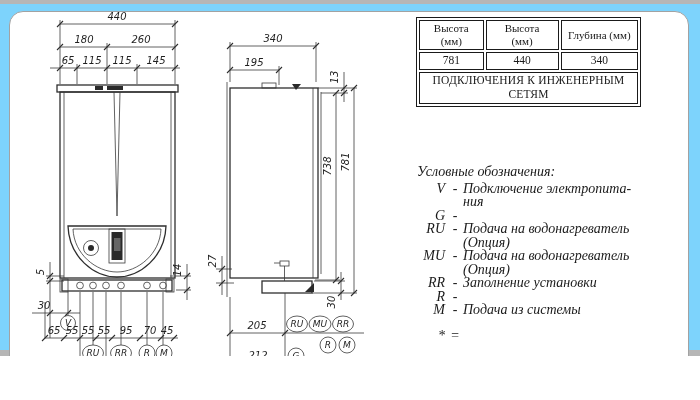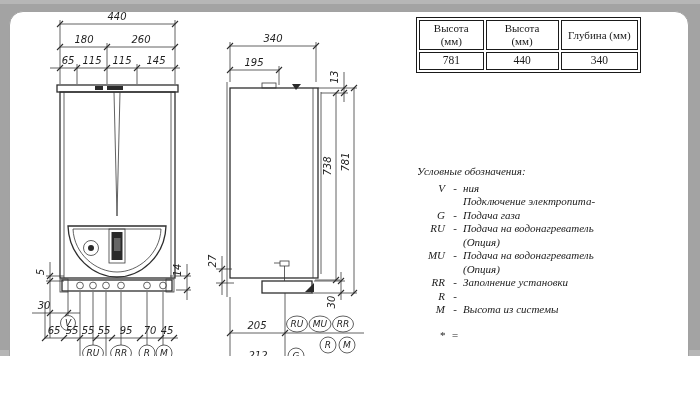--- a/index.html
+++ b/index.html
@@ -1,16 +1,16 @@
 <!DOCTYPE html>
 <html><head>
 <meta charset="utf-8">
 <style>
   html,body { margin:0; padding:0; background:#fff; }
-  .page { position:relative; width:700px; height:356px; background:#a3a3a3; overflow:hidden;
+  .page { position:relative; width:700px; height:356px; background:#7dd3fc; overflow:hidden;
           font-family:"Liberation Sans", sans-serif; }
   .band { position:absolute; left:0; width:700px; background:#b6b6b6; }
   .band.top { top:0; height:4px; }
   .band.bottom { bottom:0; height:6px; }
   .sheet { position:absolute; left:9px; top:11px; width:680px; height:379px;
            border:1.6px solid #a2a2a2; border-radius:14px; box-sizing:border-box; background:#fff; }
   svg.drawing { position:absolute; left:0; top:0; }
 
   
   .ol { fill:none; stroke:#2e2e2e; stroke-width:1.3; }
@@ -25,21 +25,21 @@
   .spec { position:absolute; left:416px; top:17px; width:225px; border-collapse:separate;
           border-spacing:2px; border:1.6px solid #1a1a1a; background:#fff;
           font-family:"Liberation Serif", serif; color:#1a1a1a; table-layout:fixed; }
   .spec td { border:1.1px solid #1a1a1a; text-align:center; vertical-align:middle;
              padding:1px 3px; font-size:11px; line-height:1.2; }
   .spec td.val { height:14px; font-size:11.5px; }
   .spec td.foot { font-size:11.5px; height:26px; letter-spacing:.2px; }
 
   
   .legend { position:absolute; left:417px; top:165px; width:268px;
-            font-family:"Liberation Serif", serif; font-style:italic; font-size:11px;
+            font-family:"Liberation Serif", serif; font-style:italic; font-size:14px;
             line-height:13.5px; color:#1a1a1a; }
   .lg-title { margin-bottom:3px; }
   .lg-item, .lg-note { display:grid; grid-template-columns:30px 16px 1fr; }
   .code { text-align:right; padding-right:2px; }
   .sep  { text-align:center; }
   .lg-note { margin-top:12px; }
 </style>
 </head>
 <body>
 
@@ -310,41 +310,40 @@
       <td>
         <div>Глубина (мм)</div>
         <div></div>
       </td>
     </tr>
     <tr>
       <td class="val">781</td>
       <td class="val">440</td>
       <td class="val">340</td>
     </tr>
+    <tr>
+      <td class="foot" colspan="3">ПОДКЛЮЧЕНИЯ К ИНЖЕНЕРНЫМ СЕТЯМ</td>
+    </tr>
     </tbody>
   </table>
 
   <div class="legend">
     <div class="lg-title">Условные обозначения:</div>
 
     <div class="lg-item">
       <div class="code">V</div>
       <div class="sep">-</div>
       <div class="txt">
+        <div>Подключение электропита-</div>
         <div>ния</div>
-        <div>Подключение электропита-</div>
       </div>
     </div>
     <div class="lg-item">
       <div class="code">G</div>
       <div class="sep">-</div>
-      <div class="txt">
-        <div>Подача газа</div>
-        <div></div>
-      </div>
     </div>
     <div class="lg-item">
       <div class="code">RU</div>
       <div class="sep">-</div>
       <div class="txt">
         <div>Подача на водонагреватель</div>
         <div>(Опция)</div>
       </div>
     </div>
     <div class="lg-item">
@@ -364,21 +363,21 @@
       </div>
     </div>
     <div class="lg-item">
       <div class="code">R</div>
       <div class="sep">-</div>
     </div>
     <div class="lg-item">
       <div class="code">M</div>
       <div class="sep">-</div>
       <div class="txt">
-        <div>Высота из системы</div>
+        <div>Подача из системы</div>
         <div></div>
       </div>
     </div>
 
     <div class="lg-note">
       <div class="code">*</div>
       <div class="sep">=</div>
     </div>
   </div>
 </div>

